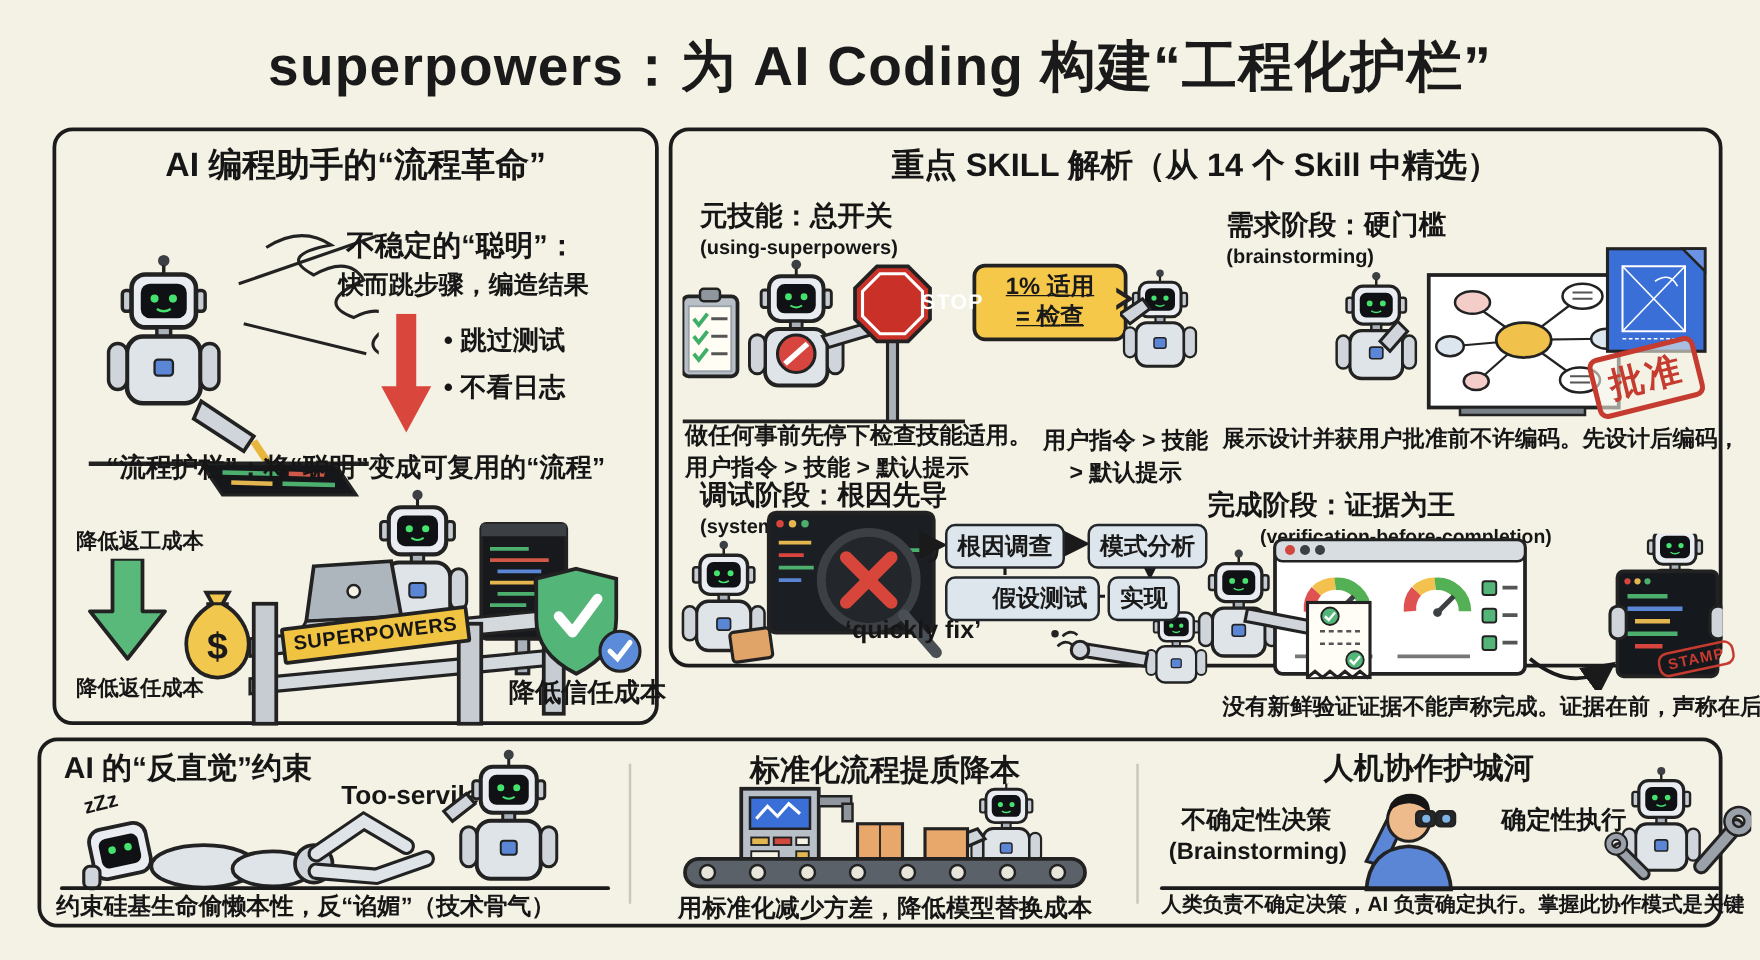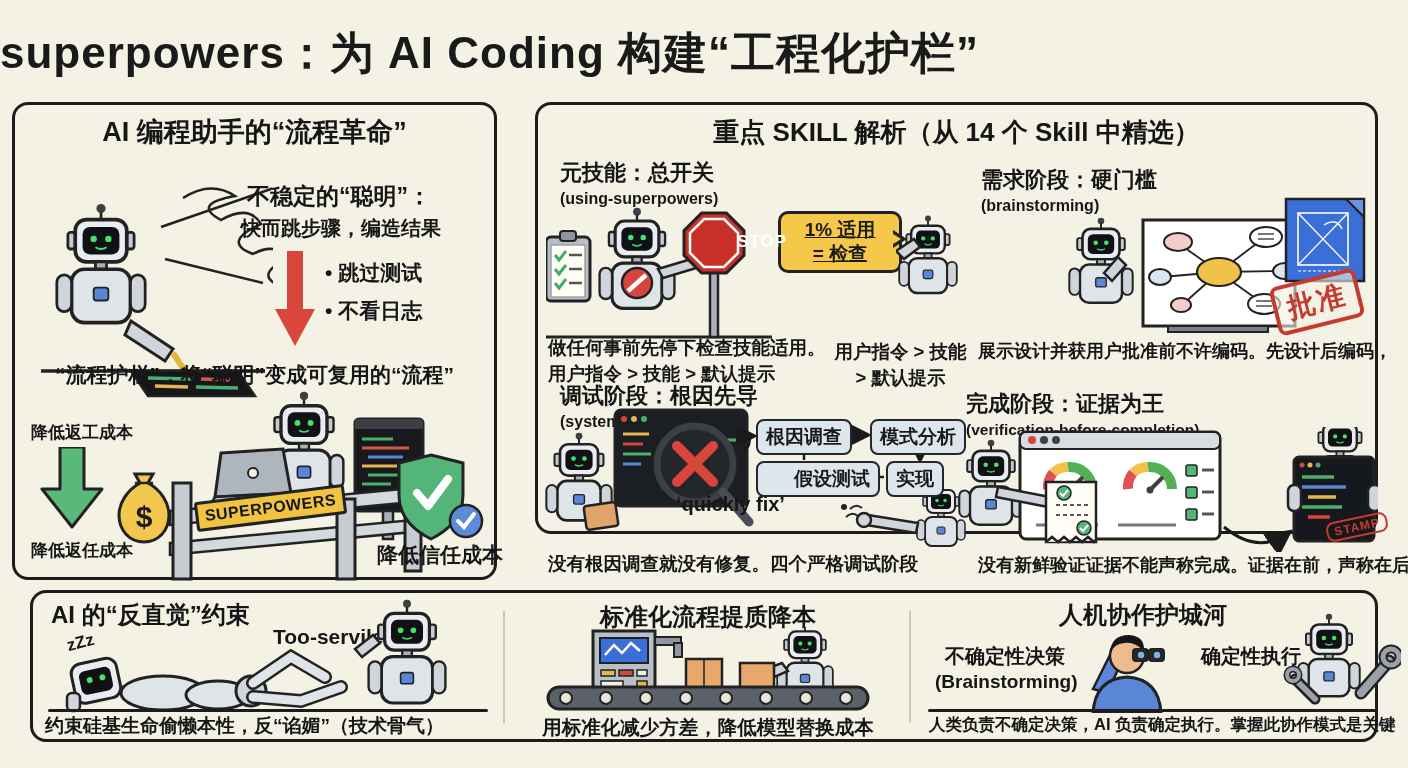--- a/index.html
+++ b/index.html
@@ -11,21 +11,21 @@
   .scene{position:absolute;}
   .scene svg{display:block;}
   .flowbox{position:absolute;border:2.5px solid #23262a;border-radius:8px;background:#dde6ec;font-size:19px;font-weight:800;padding:3px 8px;white-space:nowrap;z-index:3;}
   .bubble{position:absolute;background:#f5c84a;border:3px solid #222;border-radius:10px;padding:4px 0;width:118px;text-align:center;font-size:19px;font-weight:800;line-height:1.25;}
   .bubble:before{content:"";position:absolute;right:-17px;top:16px;border:9px solid transparent;border-left:14px solid #222;}
   .bubble:after{content:"";position:absolute;right:-9px;top:18px;border:7px solid transparent;border-left:11px solid #f5c84a;}
   .stamp{position:absolute;color:#c53b30;border:4px solid #c53b30;border-radius:8px;font-weight:800;background:rgba(244,242,228,0.6);}
   .divider{position:absolute;width:2px;background:#c9c9bb;}
   .ground{position:absolute;height:3px;background:#1c1c1c;border-radius:2px;}
   .stoptext{position:absolute;color:#ffffff;font-weight:800;letter-spacing:1px;text-align:center;z-index:2;padding-left:48px;}
-  .title{position:absolute;left:0;right:0;top:24px;font-size:44px;font-weight:800;letter-spacing:1px;}
+  .title{position:absolute;left:0;right:0;top:24px;text-align:center;font-size:44px;font-weight:800;letter-spacing:1px;}
 </style>
 </head>
 <body>
 
 <svg width="0" height="0" style="position:absolute">
   <defs>
     <g id="robot">
       <circle cx="50" cy="6" r="5" fill="#3c4045"></circle>
       <line x1="50" y1="10" x2="50" y2="20" stroke="#222" stroke-width="3"></line>
       <rect x="14" y="32" width="8" height="18" rx="3" fill="#c7ccd2" stroke="#222" stroke-width="3"></rect>
@@ -44,21 +44,21 @@
     <marker id="ah" markerWidth="9" markerHeight="9" refX="7" refY="4.5" orient="auto">
       <path d="M0,0 L9,4.5 L0,9 z" fill="#1a1a1a"></path>
     </marker>
   </defs>
 </svg>
 
 <div id="stage">
 
   <div class="title">superpowers：为 AI Coding 构建“工程化护栏”</div>
 
-  <div class="panel" style="left:12px;top:102px;width:485px;height:478px;">
+  <div class="panel" style="left:42px;top:102px;width:485px;height:478px;">
     <div class="lbl ctr" style="left:0;right:0;top:12px;font-size:27px;">AI 编程助手的“流程革命”</div>
 
     <div class="scene" style="left:18px;top:58px;">
       <svg width="240" height="235" viewBox="0 0 240 235">
         <path d="M150,35 q28,-18 52,-2 q-44,8 -14,24 q28,-16 40,4 q-40,18 -8,30 q22,-12 34,4 q-34,18 -6,28" stroke="#222" stroke-width="2.5" fill="none"></path>
         <line x1="128" y1="64" x2="238" y2="26" stroke="#222" stroke-width="2.5"></line>
         <line x1="132" y1="96" x2="230" y2="120" stroke="#222" stroke-width="2.5"></line>
         <use href="#robot" transform="translate(22,40) scale(0.92)"></use>
         <polygon points="98,158 140,186 132,198 92,172" fill="#cfd5da" stroke="#222" stroke-width="3"></polygon>
         <line x1="140" y1="190" x2="152" y2="208" stroke="#e8b63a" stroke-width="6"></line>
@@ -256,24 +256,23 @@
     <div class="scene" style="left:300px;top:372px;">
       <svg width="140" height="75" viewBox="0 0 140 75">
         <use href="#robot" transform="translate(78,4) scale(0.5)"></use>
         <polygon points="30,38 80,46 78,56 28,48" fill="#cfd5da" stroke="#222" stroke-width="2.5"></polygon>
         <circle cx="26" cy="43" r="7" fill="#cfd5da" stroke="#222" stroke-width="2.5"></circle>
         <path d="M12,32 q6,-6 12,-1" stroke="#222" stroke-width="2" fill="none"></path>
         <path d="M8,40 q6,-6 12,-1" stroke="#222" stroke-width="2" fill="none"></path>
         <circle cx="6" cy="30" r="3" fill="#222"></circle>
       </svg>
     </div>
-    <div class="lbl" style="left:10px;top:448px;font-size:18.5px;">没有根因调查就没有修复。四个严格调试阶段</div>
 
     <div class="lbl" style="left:428px;top:286px;font-size:22px;">完成阶段：证据为王</div>
-    <div class="lbl" style="left:428px;top:316px;font-size:15.5px;">(verification-before-completion)</div>
+    <div class="lbl" style="left:428px;top:316px;font-size:15.5px;padding-left:42px;">(verification-before-completion)</div>
 
     <div class="scene" style="left:420px;top:322px;">
       <svg width="420" height="125" viewBox="0 0 420 125">
         <use href="#robot" transform="translate(0,12) scale(0.66)"></use>
         <rect x="62" y="5" width="200" height="107" rx="6" fill="#ffffff" stroke="#222" stroke-width="3"></rect>
         <rect x="62" y="5" width="200" height="17" rx="6" fill="#d8dde2" stroke="#222" stroke-width="2"></rect>
         <circle cx="74" cy="13" r="4" fill="#d0483e"></circle>
           <circle cx="86" cy="13" r="4" fill="#3c4045"></circle>
           <circle cx="98" cy="13" r="4" fill="#3c4045"></circle>
         <g>

